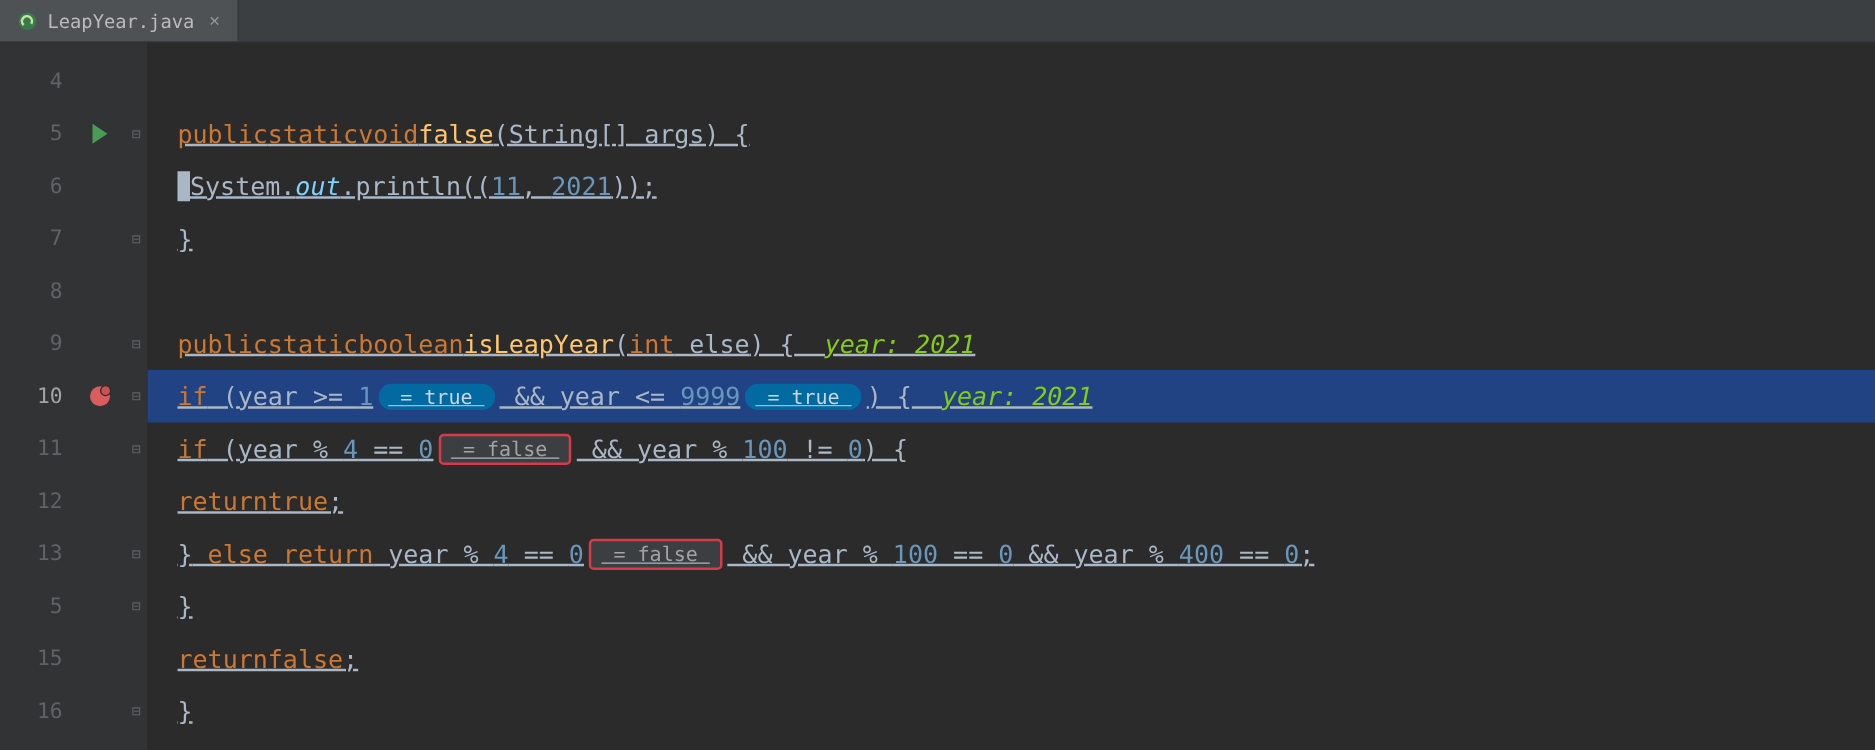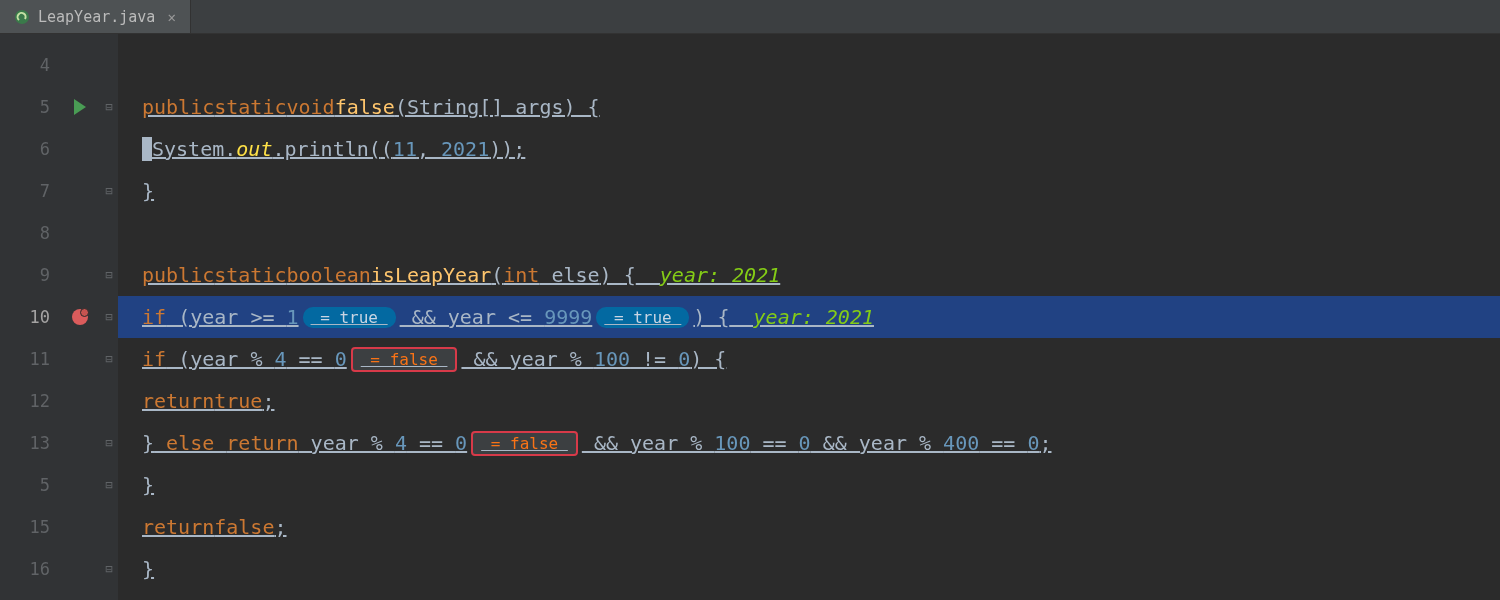--- a/index.html
+++ b/index.html
@@ -27,24 +27,24 @@
   .bp:after{content:"";position:absolute;right:-1px;top:-1px;width:7px;height:7px;border-radius:50%;background:#c75450;border:1px solid #2b2b2b;}
   
   .hl{position:absolute;left:0;right:0;height:42px;background:#214283;z-index:0;}
   .code .row{position:relative;z-index:1;padding-left:24px;}
   .kw{color:#cc7832;}
   .ty{color:#cc7832;}
   .id{color:#a9b7c6;}
   .st{color:#ffc66d;}
   .stf{color:#ffc66d;}
   .num{color:#6897bb;}
-  .field{color:#fde047;font-style:italic;}
+  .field{color:#7dd3fc;font-style:italic;}
   .pun{color:#a9b7c6;}
   .hint{color:#84cc16;font-style:italic;}
-  .inlay{display:inline-flex;align-items:center;background:#3c3f41;color:#f97316;font-style:normal;font-size:16px;padding:1px 8px;border-radius:10px;margin:0 4px;}
+  .inlay{display:inline-flex;align-items:center;background:#3c3f41;color:#a3a3a3;font-style:normal;font-size:16px;padding:1px 8px;border-radius:10px;margin:0 4px;}
   .inlay.boxed{border:2px solid #d73a49;border-radius:4px;padding:1px 8px;}
   .inlay.sel{background:#0369a1;color:#c9d5e3;}
   .caret-block{display:inline-block;width:10px;height:24px;background:#a9b7c6;}
   svg{display:block;}
 </style>
 </head>
 <body>
 
 <div class="ide">
 

